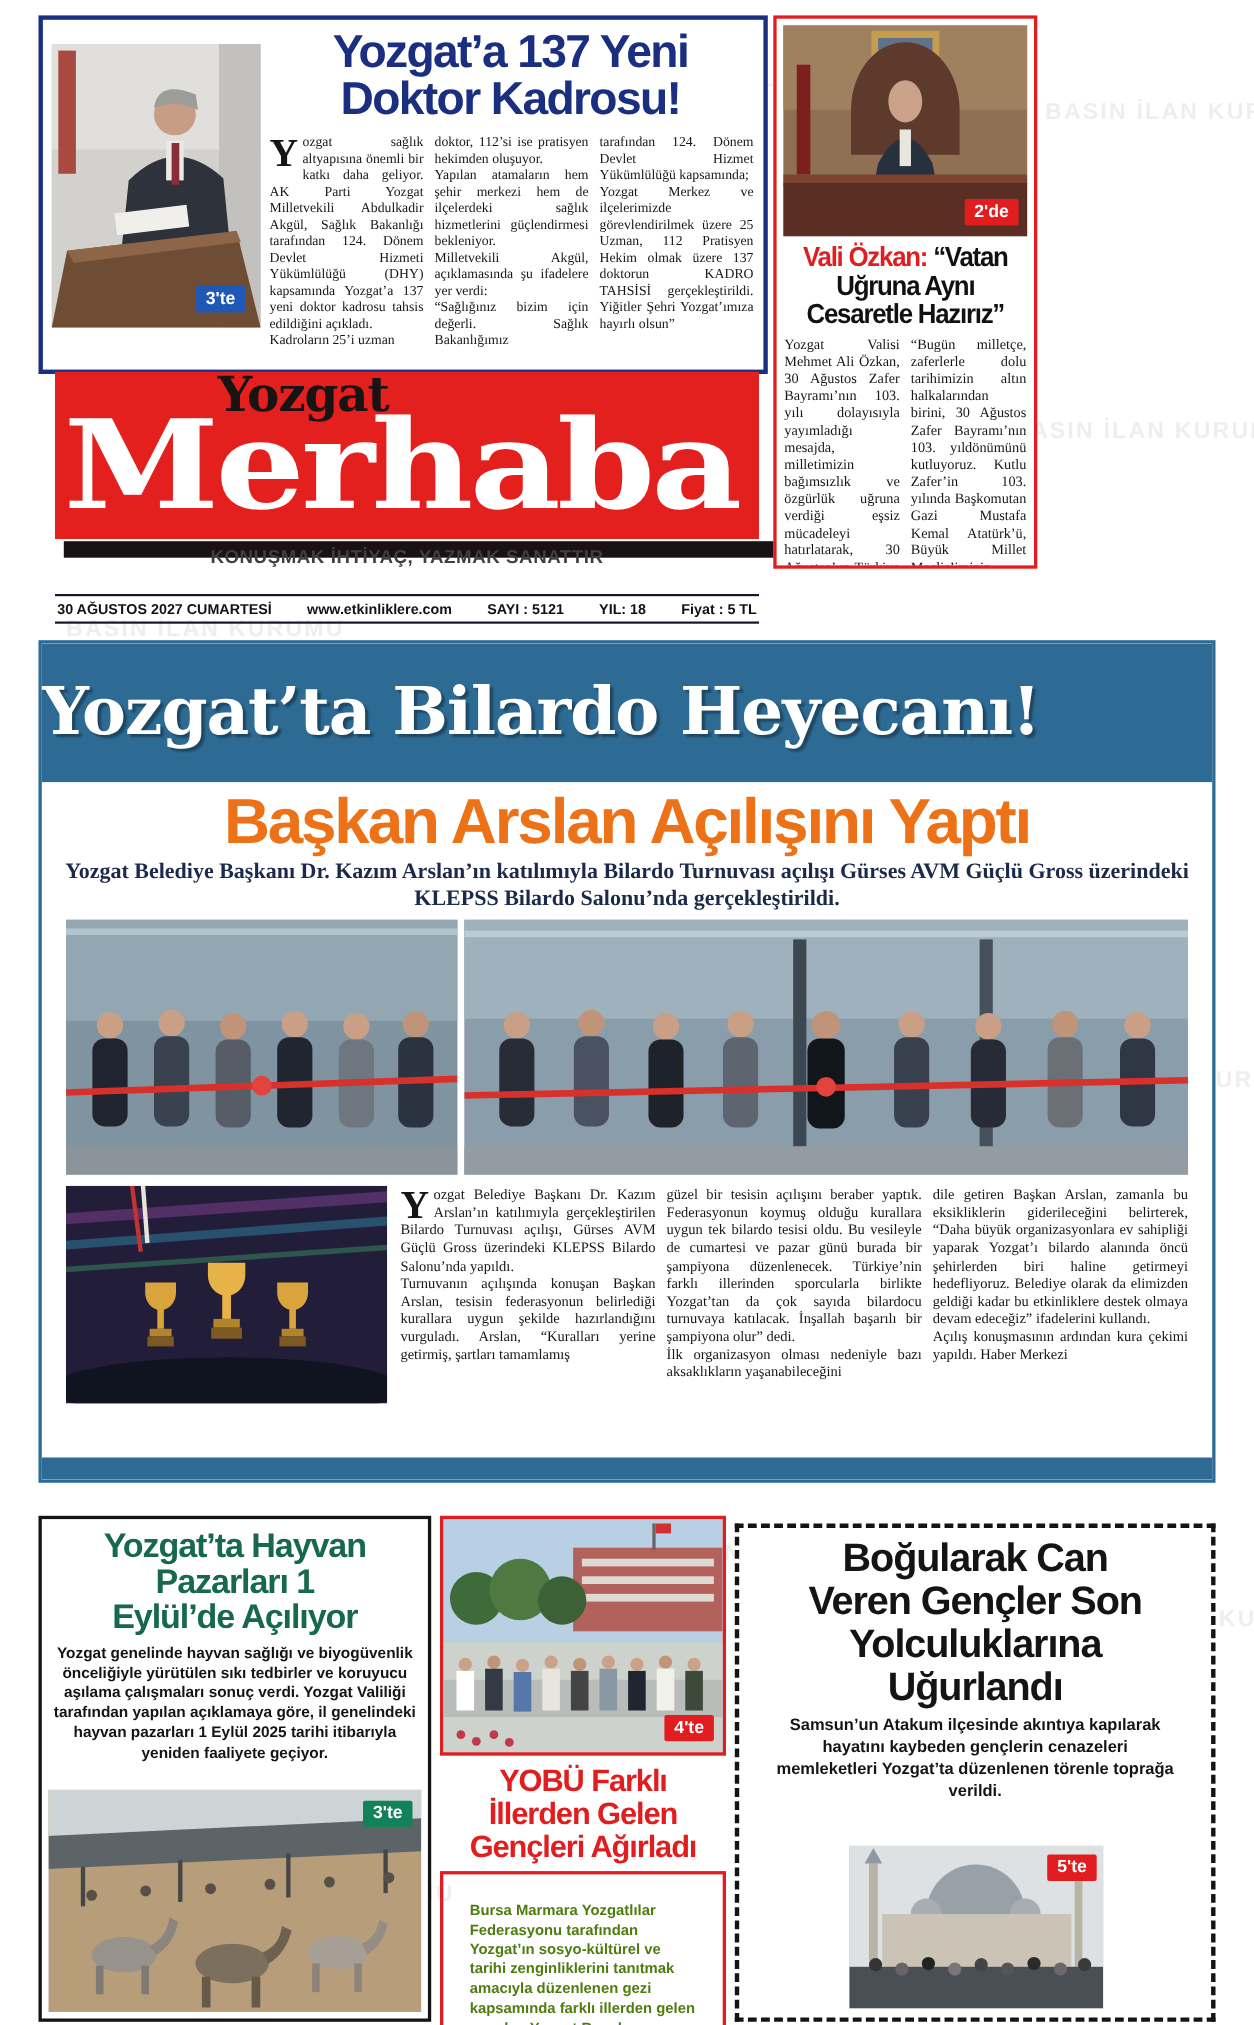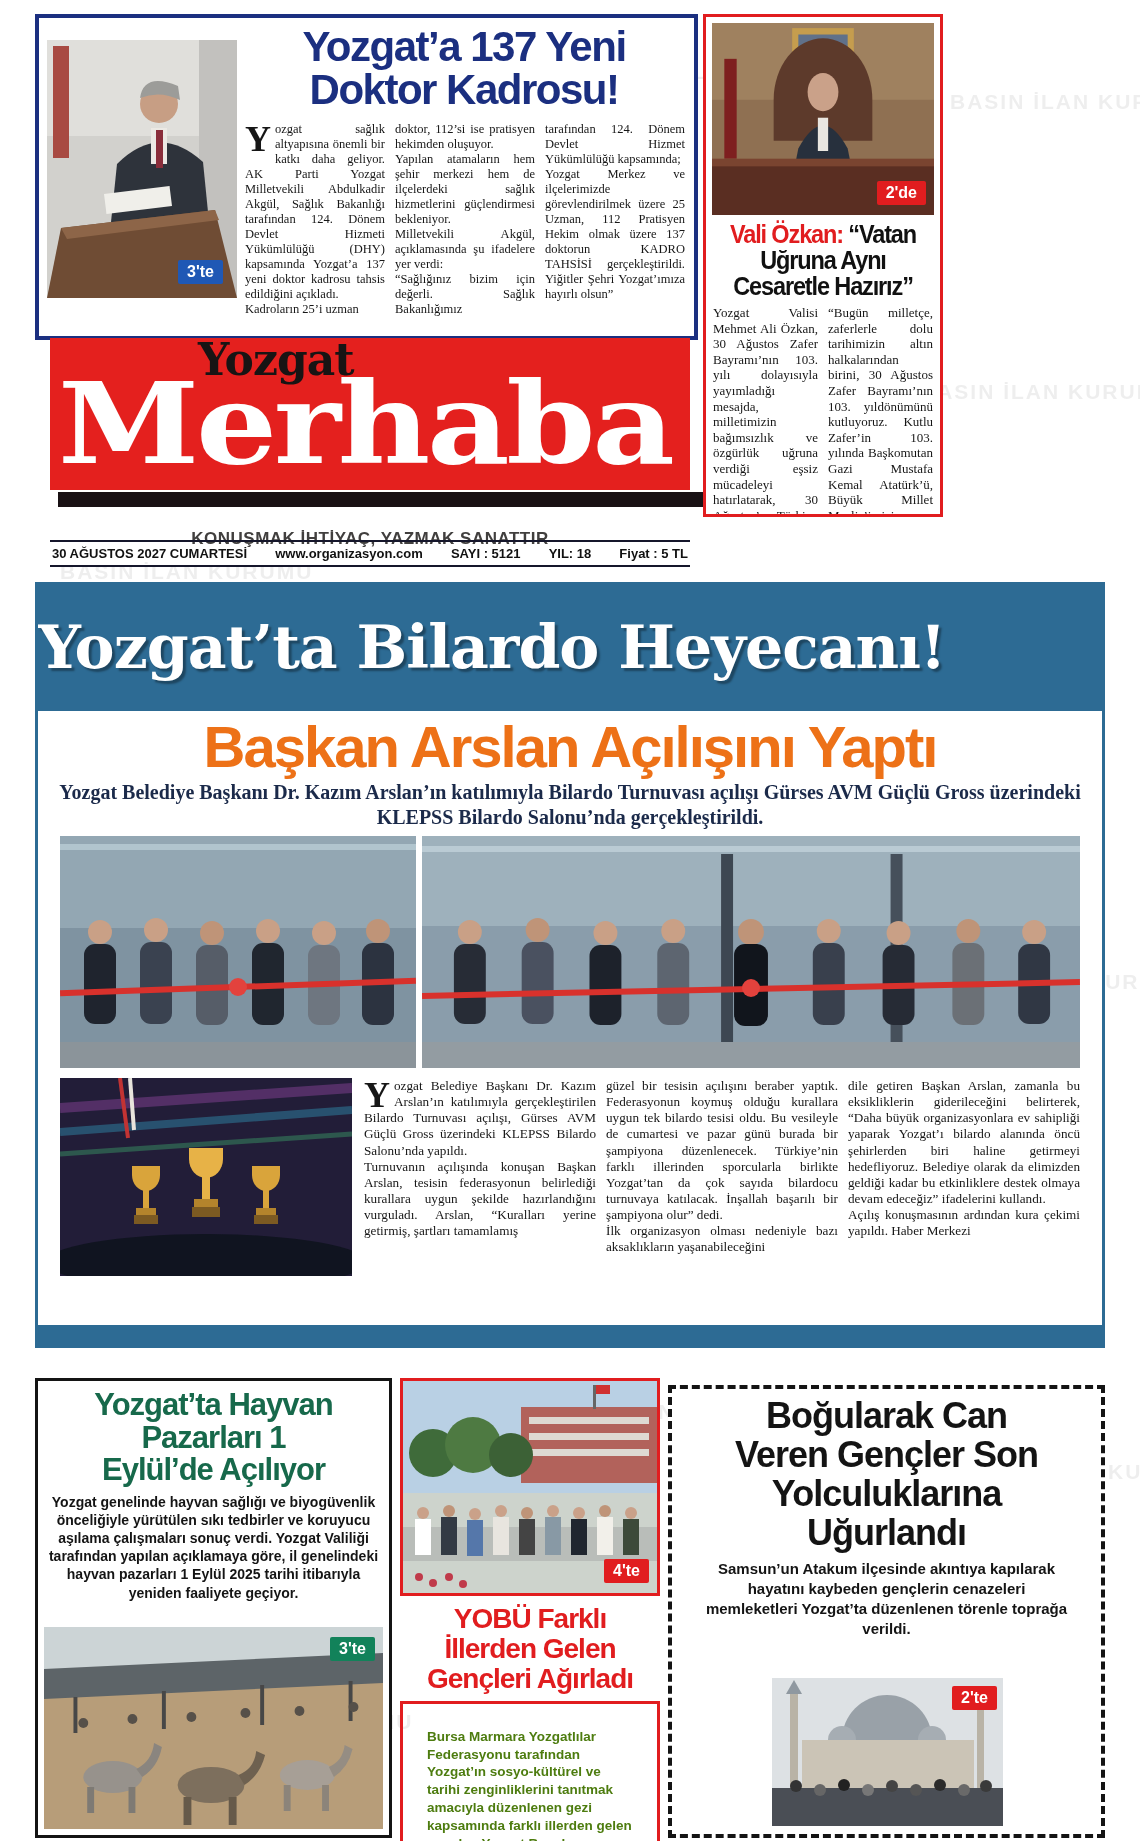--- a/index.html
+++ b/index.html
@@ -38,21 +38,21 @@
   #governor-cols{margin:0 7px;}
   #governor-cols p{font-size:13px;line-height:1.2;}
   
   #masthead{position:absolute;left:50px;top:338px;width:640px;height:152px;background:#e4201e;}
   #masthead-top{position:absolute;left:148px;top:0;margin:0;
                 font:bold 44px/1 "DejaVu Serif",serif;color:#181414;letter-spacing:-1px;}
   #masthead-main{position:absolute;left:8px;top:30px;margin:0;
                  font:bold 112px/1 "DejaVu Serif",serif;color:#fff;letter-spacing:-3px;
                  transform:scaleX(1.14);transform-origin:left top;}
   #masthead-bar{position:absolute;left:58px;top:492px;width:645px;height:15px;background:#191114;}
-  #motto{position:absolute;left:50px;top:529px;width:640px;margin:0;text-align:center;
+  #motto{position:absolute;left:50px;top:497px;width:640px;margin:0;text-align:center;
          font:bold 17px "Liberation Sans",sans-serif;color:#413f3e;letter-spacing:.5px;}
   #dateline{position:absolute;left:50px;top:540px;width:640px;display:flex;
             justify-content:space-between;align-items:center;padding:4px 2px;
             border-top:2px solid #15162b;border-bottom:2px solid #15162b;
             font:bold 13px "Liberation Sans",sans-serif;color:#111;box-sizing:border-box;}
   
   #billiards-box{position:absolute;left:35px;top:582px;width:1070px;height:766px;
                  border:3px solid #2d6b94;background:#fff;box-sizing:border-box;overflow:hidden;}
   #billiards-band{height:126px;background:#2d6b94;color:#fff;
                   font:bold 60px/124px "DejaVu Serif",serif;letter-spacing:-1px;
@@ -175,21 +175,21 @@
   </section>
 
   <header id="masthead">
     <p id="masthead-top">Yozgat</p>
     <p id="masthead-main">Merhaba</p>
   </header>
   <div id="masthead-bar"></div>
   <p id="motto">KONUŞMAK İHTİYAÇ, YAZMAK SANATTIR</p>
   <div id="dateline">
     <span>30 AĞUSTOS 2027 CUMARTESİ</span>
-    <span>www.organizasyon.com</span>
+    <span>www.etkinliklere.com</span>
     <span>SAYI : 5121</span>
     <span>YIL: 18</span>
     <span>Fiyat : 5 TL</span>
   </div>
 
   <section id="billiards-box">
     <div id="billiards-band">Yozgat’ta Bilardo Heyecanı!</div>
     <h1 id="billiards-headline">Başkan Arslan Açılışını Yaptı</h1>
     <p id="billiards-subheadline">Yozgat Belediye Başkanı  Dr. Kazım Arslan’ın katılımıyla Bilardo Turnuvası açılışı Gürses AVM Güçlü Gross üzerindeki KLEPSS Bilardo Salonu’nda gerçekleştirildi.</p>
     <div id="billiards-photos">
@@ -438,17 +438,17 @@
             <circle cx="48" cy="112" r="6" fill="#666"></circle>
             <circle cx="72" cy="107" r="6" fill="#222"></circle>
             <circle cx="96" cy="112" r="6" fill="#777"></circle>
             <circle cx="120" cy="108" r="6" fill="#444"></circle>
             <circle cx="144" cy="112" r="6" fill="#555"></circle>
             <circle cx="168" cy="107" r="6" fill="#2b2b2b"></circle>
             <circle cx="192" cy="112" r="6" fill="#696969"></circle>
             <circle cx="214" cy="108" r="6" fill="#3a3a3a"></circle>
           </g>
       </svg>
-      <span id="funeral-badge" class="badge">2'te</span>
+      <span id="funeral-badge" class="badge">5'te</span>
     </div>
   </section>
 
 </div>
 
 </body></html>

